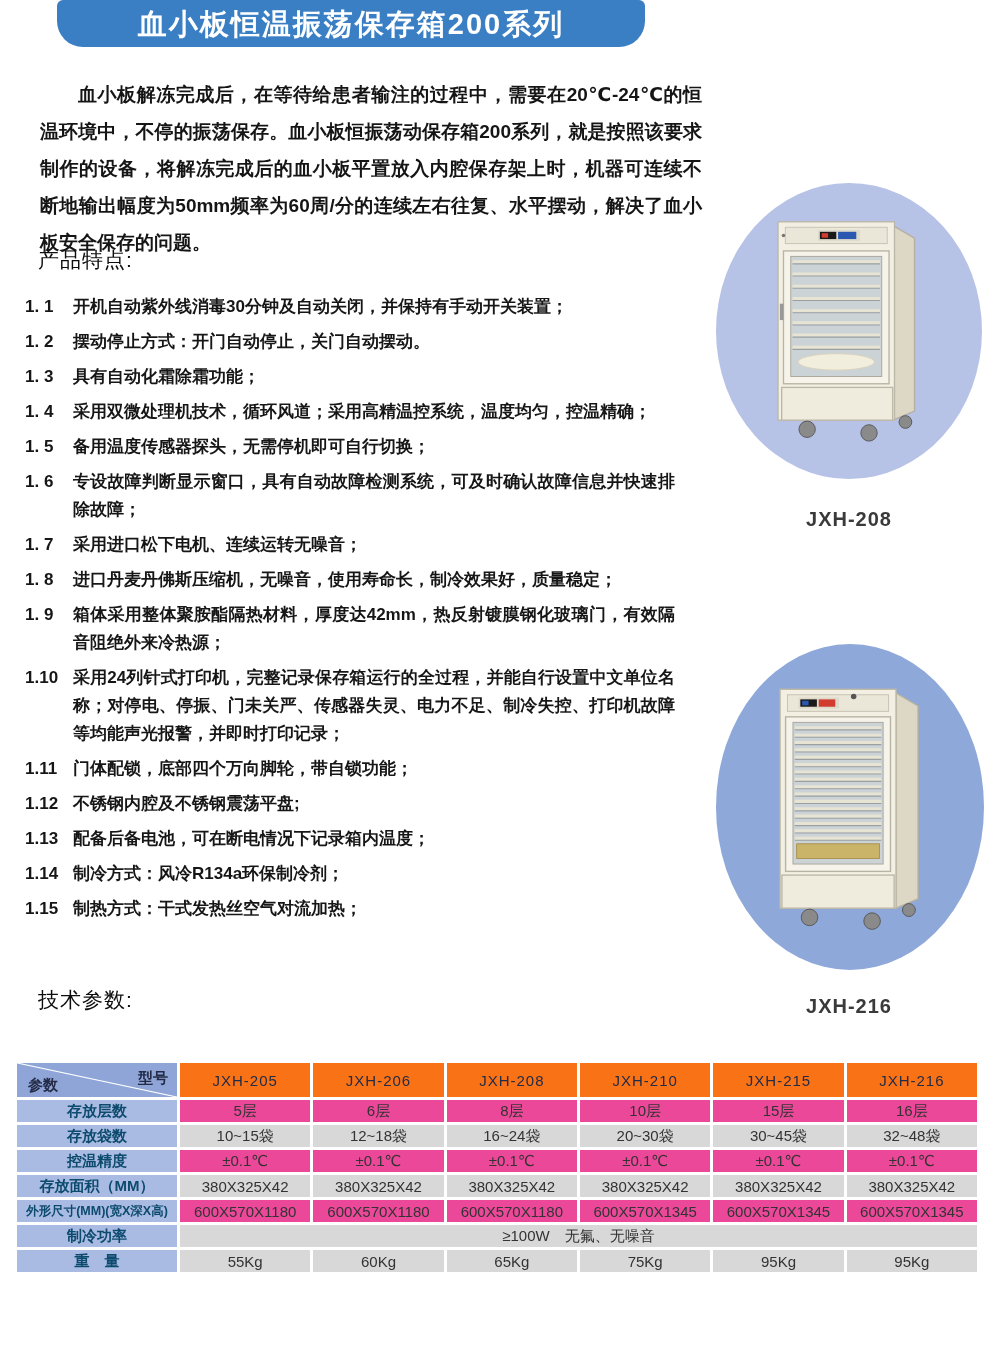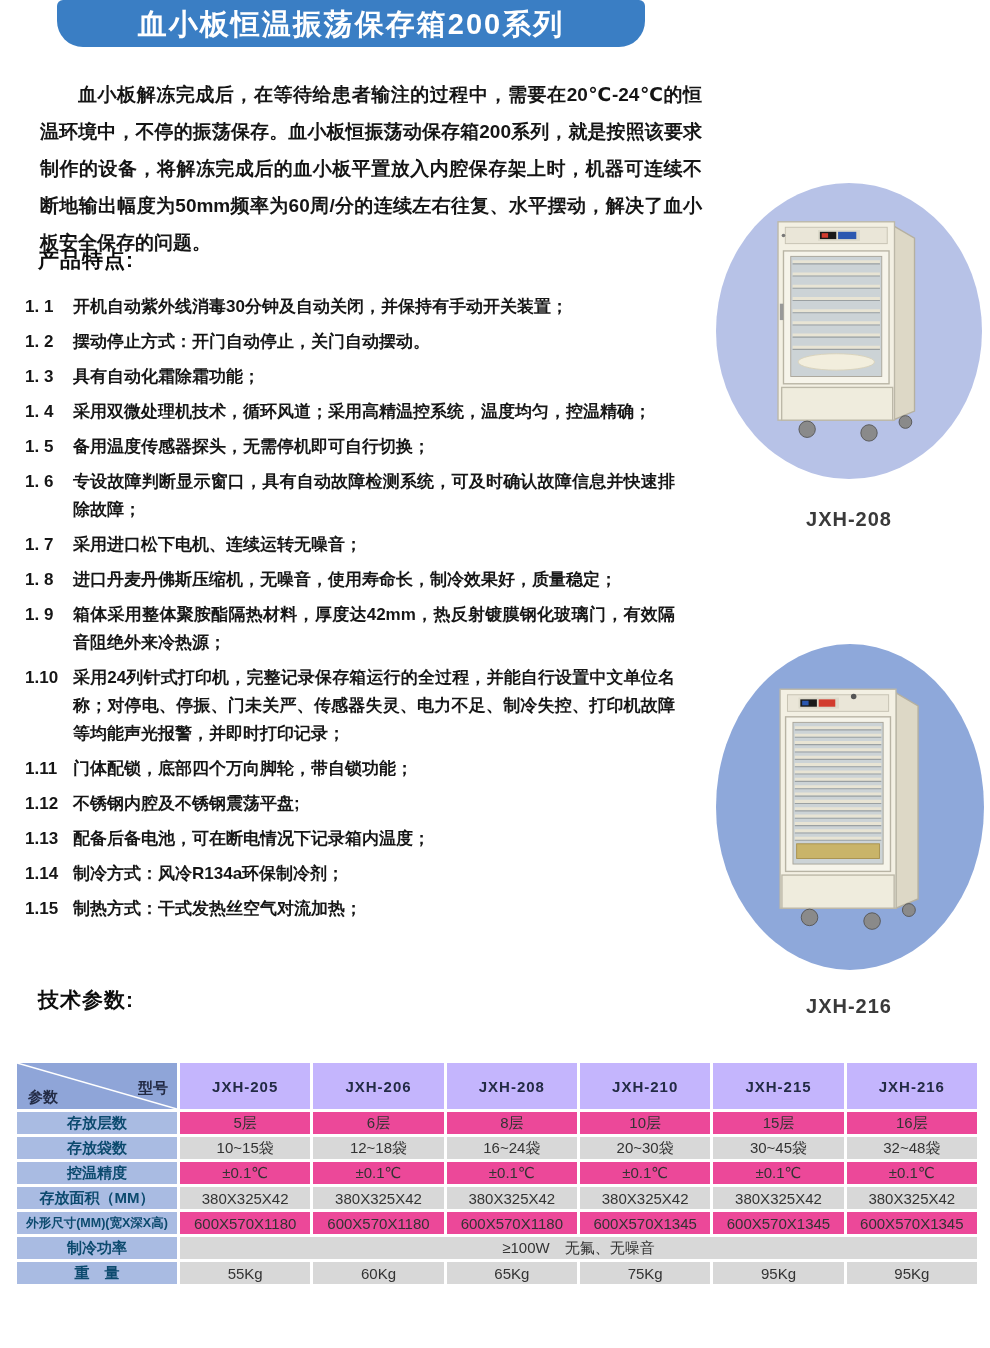--- a/index.html
+++ b/index.html
@@ -16,21 +16,21 @@
   }
   
   .intro{
     position:absolute;left:40px;top:76px;width:662px;margin:0;
     font-size:19px;line-height:37px;font-weight:600;color:#151515;
     text-indent:2em;text-align:justify;
   }
   
   .sec-heading{
     position:absolute;left:38px;margin:0;
-    font-size:21px;font-weight:700;color:#0d0d0d;letter-spacing:1px;
+    font-size:21px;font-weight:400;color:#0d0d0d;letter-spacing:1px;
   }
   .feat-heading{top:246px;}
   .spec-heading{top:986px;}
   
   .feat-list{position:absolute;left:25px;top:293px;width:650px;}
   .feat{display:flex;margin-bottom:7px;font-size:17px;line-height:28px;font-weight:600;color:#161616;}
   .feat-num{flex:0 0 48px;}
   .feat-text{flex:1;text-align:justify;}
   
   .circle{
@@ -46,23 +46,23 @@
   .plabel1{top:508px;}
   .plabel2{top:995px;}
   
   .spec-table{
     position:absolute;left:14px;top:1060px;width:966px;
     border-collapse:separate;border-spacing:3px;table-layout:fixed;
   }
   .spec-table th,.spec-table td{padding:0;text-align:center;vertical-align:middle;overflow:hidden;}
   .corner-th{position:relative;background:#8fa5d8;height:34px;}
   .corner-th .diag{position:absolute;left:0;top:0;width:100%;height:100%;}
-  .corner-top{position:absolute;top:16px;right:9px;font-size:15px;font-weight:600;color:#232b45;}
+  .corner-top{position:absolute;top:6px;right:9px;font-size:15px;font-weight:600;color:#232b45;}
   .corner-bottom{position:absolute;bottom:2px;left:11px;font-size:15px;font-weight:600;color:#232b45;}
-  .model-th{background:#c4b5fd;height:46px;font-size:15px;font-weight:700;color:#232b45;letter-spacing:1px;}
+  .model-th{background:#f97316;height:34px;font-size:15px;font-weight:400;color:#232b45;letter-spacing:1px;}
   .label-td{background:#a9bbe2;height:22px;font-size:15px;font-weight:600;color:#0c4a6e;}
   .label-td.small{font-size:12.5px;margin-top:23px;}
   .val-td{height:22px;font-size:15px;color:#333;}
   .val-td.light{background:#ec4899;margin-left:16px;}
   .val-td.grey{background:#d8d8d8;}
 </style>
 </head>
 <body>
 
 <div class="page">

